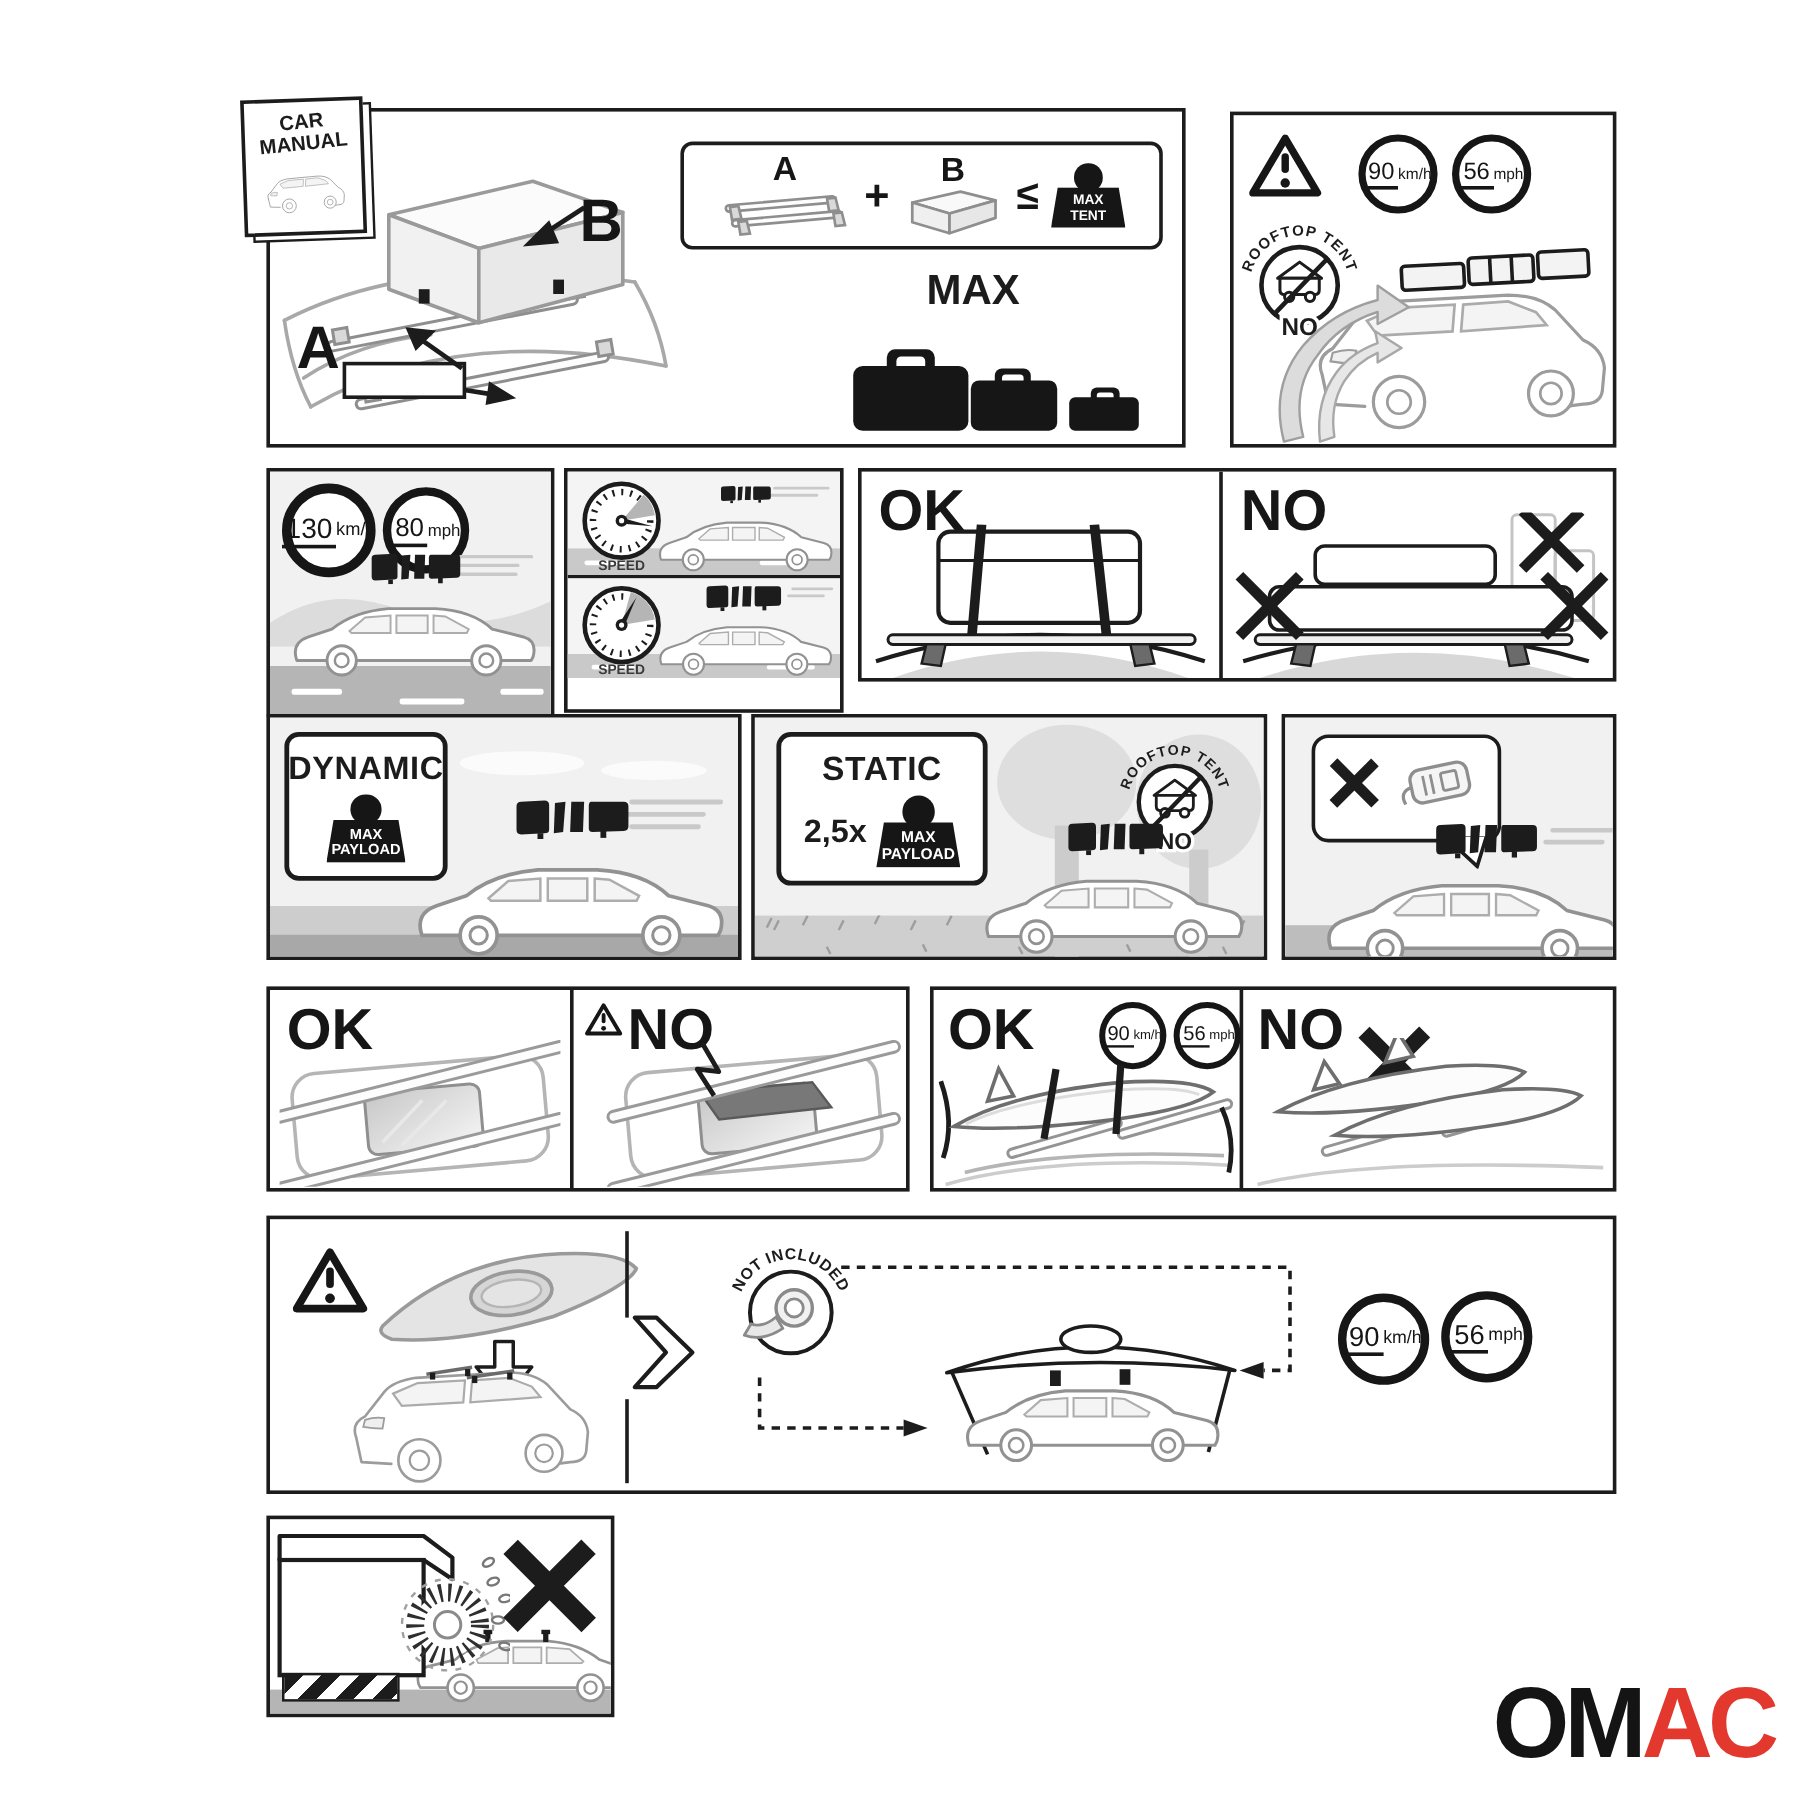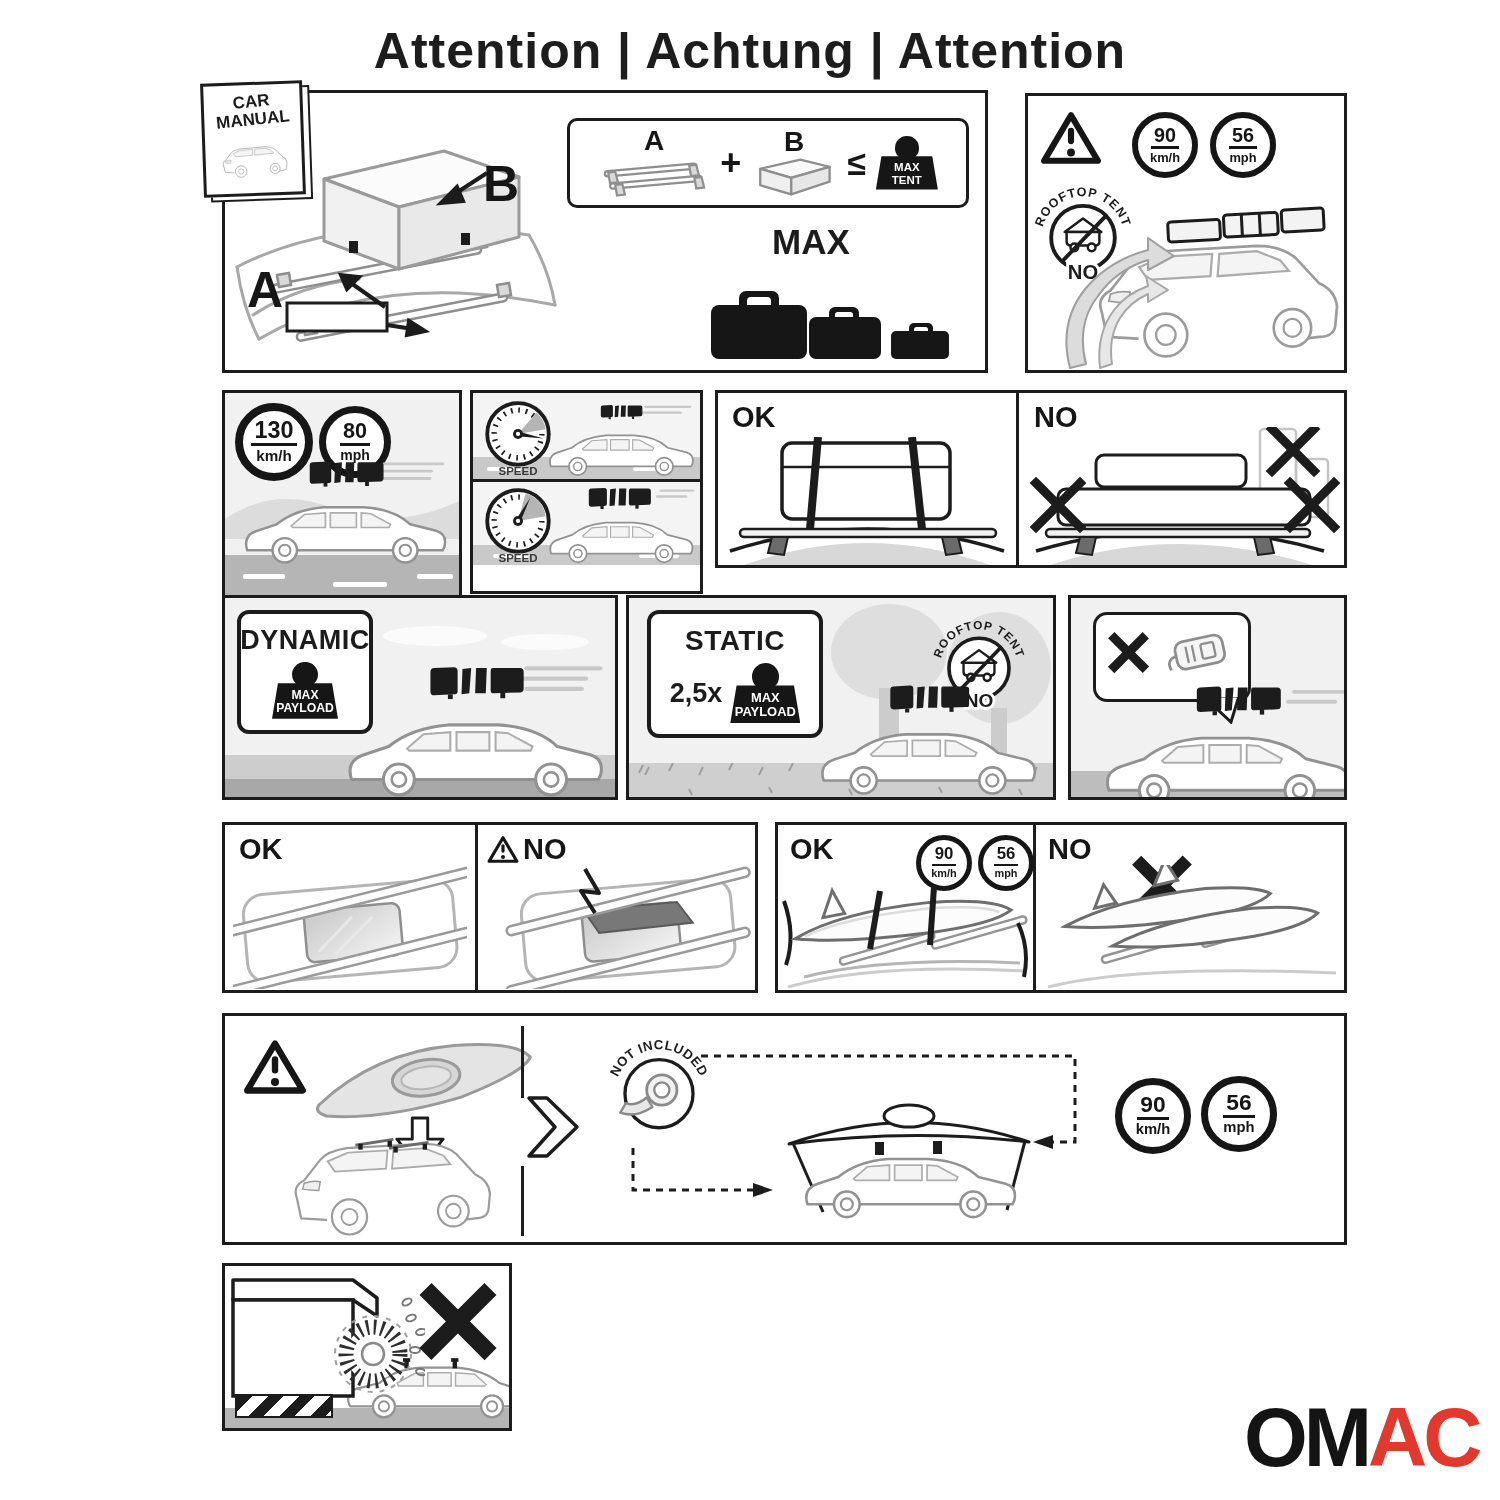--- a/index.html
+++ b/index.html
@@ -2,24 +2,24 @@
 <html><head>
 <meta charset="utf-8">
 <style>
   html,body{margin:0;padding:0;background:#fff}
   .page{position:relative;width:1500px;height:1500px;background:#fff;overflow:hidden;
         font-family:"Liberation Sans",sans-serif;color:#1c1c1c}
   .abs{position:absolute}
   .panel{position:absolute;border:3px solid #1c1c1c;background:#fff;box-sizing:border-box;overflow:hidden}
   .ttl{position:absolute;left:0;right:0;top:22px;text-align:center;font-size:50px;font-weight:700;letter-spacing:1px;color:#1d1d1d}
   .lbl{position:absolute;font-weight:700;line-height:1;color:#161616}
-  .okno{font-size:29px}
+  .okno{font-size:48px}
   .badge{position:absolute;width:var(--s);height:var(--s);border-radius:50%;
          border:calc(var(--s)*0.105) solid #161616;background:#fff;box-sizing:border-box;
-         display:flex;flex-direction:column;align-items:center;justify-content:center;font-weight:700;color:#161616}
+         display:flex;flex-direction:row;align-items:center;justify-content:center;font-weight:400;color:#161616}
   .badge .bv{font-size:calc(var(--s)*0.30);border-bottom:calc(var(--s)*0.05) solid #161616;line-height:1.12;padding:0 3px}
   .badge .bu{font-size:calc(var(--s)*0.195);line-height:1.35}
   .weight{position:relative;width:var(--w);flex:none}
   .weight .wball{width:38%;height:0;padding-bottom:38%;background:#161616;border-radius:50%;margin:0 auto -6%}
   .weight .wbody{background:#161616;color:#fff;font-weight:700;text-align:center;
                  clip-path:polygon(9% 0,91% 0,100% 100%,0 100%);
                  padding:8% 2% 5%;line-height:1.1;font-size:calc(var(--w)*0.185)}
   .sign{position:absolute;background:#fff;border:4px solid #1c1c1c;border-radius:12px;
         display:flex;flex-direction:column;align-items:center;justify-content:center;gap:6px;box-sizing:border-box}
   .sign .st{font-weight:700;font-size:27px;letter-spacing:.5px}
@@ -84,21 +84,20 @@
         <path d="M34 92 Q46 88 56 90 L54 102 Q42 102 32 100 Z" fill="#efefef" stroke="#9c9c9c" stroke-width="2"></path>
       </symbol>
       <symbol id="warnTri" viewBox="0 0 60 54">
         <path d="M30 5 L56 49 L4 49 Z" fill="#fff" stroke="#161616" stroke-width="6" stroke-linejoin="round"></path>
         <rect x="27" y="17" width="6" height="16" rx="3" fill="#161616"></rect>
         <circle cx="30" cy="41" r="3.8" fill="#161616"></circle>
       </symbol>
     </defs>
   </svg>
 
-  <div class="ttl">Attention | Achtung | Attention</div>
 
   <div class="flyer">
     <div class="fl"><span>CAR</span><br>
       <span>MANUAL</span></div>
     <svg width="72" height="52" viewBox="0 0 300 175" style="margin:4px auto 0">
         <use href="#suvL"></use>
       </svg>
   </div>
 
   <div class="panel" style="left:222px;top:90px;width:766px;height:283px">

